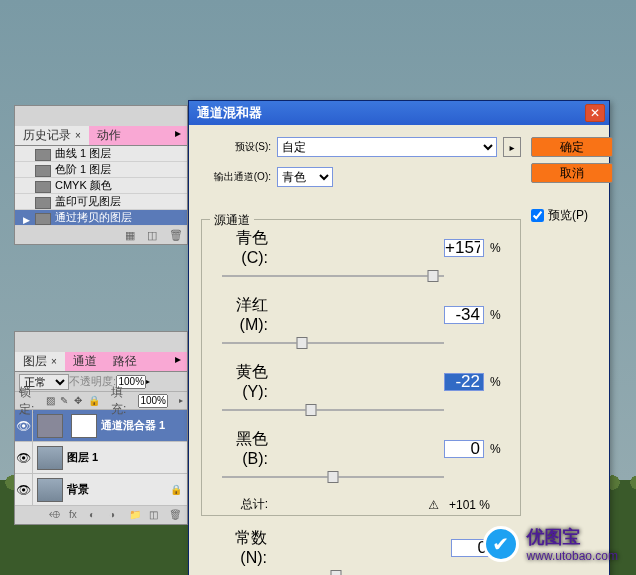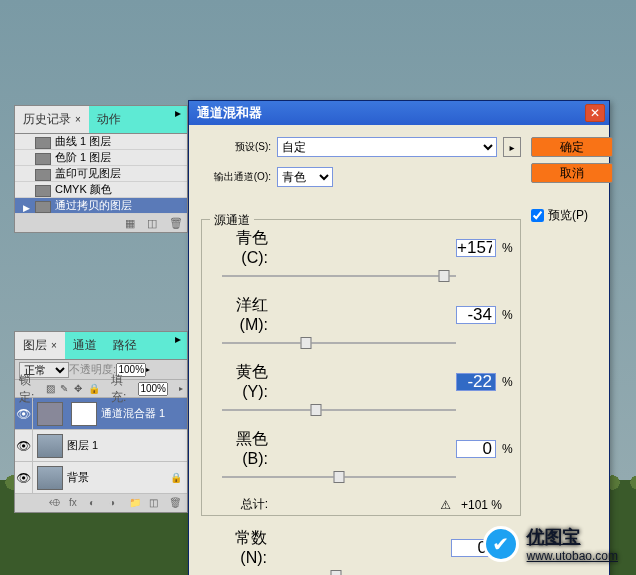--- a/index.html
+++ b/index.html
@@ -3,21 +3,21 @@
 <meta charset="utf-8">
 <style>
 * { box-sizing: border-box; margin: 0; padding: 0; font-family: "Microsoft YaHei", SimSun, sans-serif; font-size: 12px; }
 body { width: 636px; height: 575px; background: #88a0a8; position: relative; overflow: hidden; }
 .bg-sky { position: absolute; top: 0; left: 0; right: 0; height: 480px; background: linear-gradient(#7a9aa5, #93aab0); }
 .bg-grass { position: absolute; bottom: 0; left: 0; right: 0; height: 95px; background: #3a5a2a; }
 .bg-grass::before { content: ""; position: absolute; top: -10px; left: 0; right: 0; height: 30px; background: radial-gradient(circle, #5a7a3a 40%, transparent 41%) 0 0/25px 25px; }
 
 
 .history-panel { position: absolute; top: 105px; left: 14px; width: 174px; background: #d4d4d4; border: 1px solid #888; }
-.panel-tabs { display: flex; background: #5eead4; border-bottom: 1px solid #888; height: 28px; }
+.panel-tabs { display: flex; background: #f9a8d4; border-bottom: 1px solid #888; height: 20px; margin-top: 20px; }
 .panel-tab { padding: 2px 8px; font-size: 11px; color: #333; cursor: pointer; display: flex; align-items: center; }
 .panel-tab.active { background: #e8e8e8; }
 .panel-tab .close { margin-left: 4px; font-size: 10px; }
 .panel-arrow { margin-left: auto; padding: 0 6px; cursor: pointer; }
 .history-list { background: #e8e8e8; }
 .history-item { display: flex; align-items: flex-end; height: 16px; padding-left: 8px; border-bottom: 1px solid #d0d0d0; }
 .history-item.active { background: #5a7ab8; color: #fff; }
 .history-item .icon { width: 16px; height: 12px; margin-right: 4px; display: inline-block; background: #888; border: 1px solid #666; }
 .history-item .arrow { width: 12px; font-size: 9px; }
 .history-item .label { font-size: 11px; }
@@ -33,21 +33,21 @@
 .layers-controls2 { display: flex; align-items: center; height: 18px; padding: 0 4px; gap: 11px; border-bottom: 1px solid #b0b0b0; font-size: 11px; color: #555; }
 .layers-controls2 .lock-icons { display: flex; gap: 2px; }
 .layers-controls2 .lock-icons span { width: 12px; height: 12px; display: inline-block; font-size: 10px; }
 .layers-list { background: #e8e8e8; }
 .layer-item { display: flex; align-items: center; height: 32px; border-bottom: 1px solid #c0c0c0; }
 .layer-item.active { background: #5a7ab8; color: #fff; }
 .layer-eye { width: 18px; text-align: center; font-size: 12px; border-right: 1px solid #c0c0c0; height: 100%; display: flex; align-items: center; justify-content: center; cursor: pointer; }
 .layer-thumb { width: 26px; height: 24px; margin: 0 4px; background: #889; border: 1px solid #666; }
 .layer-thumb.white { background: #fff; }
 .layer-thumb.sky { background: linear-gradient(#9ab, #789); }
-.layer-label { font-size: 11px; flex: 1; }
+.layer-label { font-size: 11px; flex: 1; font-weight: bold; }
 .layer-icons { padding-right: 4px; font-size: 10px; }
 .layers-footer { height: 18px; background: #d4d4d4; display: flex; justify-content: flex-end; padding-right: 4px; align-items: center; gap: 6px; }
 .layers-footer span { width: 14px; height: 12px; display: inline-block; color: #666; font-size: 10px; cursor: pointer; }
 
 
 .dialog { position: absolute; top: 100px; left: 188px; width: 422px; background: #ece9d8; border: 1px solid #0a246a; box-shadow: 2px 2px 6px rgba(0,0,0,0.3); }
 .titlebar { height: 24px; background: linear-gradient(#3b77dd, #2a5fcf); display: flex; align-items: center; padding: 0 4px 0 8px; }
 .titlebar .title { color: #fff; font-size: 13px; font-weight: bold; flex: 1; }
 .titlebar .close-btn { width: 20px; height: 18px; background: #e05030; border: 1px solid #c04020; color: #fff; font-size: 12px; text-align: center; line-height: 16px; cursor: pointer; border-radius: 2px; }
 .dialog-body { padding: 12px; display: flex; gap: 10px; }
@@ -57,21 +57,21 @@
 .side-check { display: flex; align-items: center; margin-top: 18px; gap: 4px; }
 .side-check input { cursor: pointer; }
 
 .form-row { display: flex; align-items: center; margin-bottom: 10px; gap: 6px; }
 .form-row label { width: 70px; text-align: right; font-size: 10px; }
 .form-row select { height: 20px; font-size: 12px; border: 1px solid #7a96df; background: #fff; }
 .preset-select { width: 220px; }
 .preset-arrow { width: 18px; height: 20px; border: 1px solid #888; background: #ece9d8; cursor: pointer; font-size: 10px; }
 .output-select { width: 56px; }
 
-.fieldset { border: 1px solid #b0b0a0; padding: 8px 4px 2px 10px; margin-bottom: 12px; position: relative; margin-top: 32px; }
+.fieldset { border: 1px solid #b0b0a0; padding: 8px 16px 2px 10px; margin-bottom: 12px; position: relative; margin-top: 32px; }
 .fieldset .legend { position: absolute; top: -8px; left: 8px; background: #ece9d8; padding: 0 4px; font-size: 12px; }
 
 .slider-row { display: flex; align-items: center; gap: 6px; margin-bottom: 2px; }
 .slider-row label { width: 56px; text-align: right; font-size: 16px; }
 .slider-row .spacer { flex: 1; }
 .slider-row input[type="text"] { width: 40px; height: 18px; text-align: right; padding-right: 3px; font-size: 17px; border: 1px solid #7a96df; }
 .slider-row input[type="text"].selected { background: #316ac5; color: #fff; }
 .slider-row .pct { width: 14px; font-size: 12px; }
 .slider-track { height: 16px; margin-bottom: 10px; position: relative; margin-left: 10px; margin-right: 60px; }
 .slider-track .line { position: absolute; top: 6px; left: 0; right: 0; height: 2px; background: #afafaf; }
@@ -81,21 +81,21 @@
 .total-row label { width: 56px; text-align: right; font-size: 12px; }
 .total-row .spacer { flex: 1; }
 .total-row .warn { font-size: 12px; margin-right: 4px; }
 .total-row .val { font-size: 12px; margin-right: 14px; }
 
 .mono-row { display: flex; align-items: center; gap: 17px; padding-left: 4px; margin-top: 4px; }
 
 
 .watermark { position: absolute; bottom: 12px; right: 18px; display: flex; align-items: center; gap: 8px; }
 .watermark .logo { width: 36px; height: 36px; background: #1da1f2; border-radius: 50%; display: flex; align-items: center; justify-content: center; color: #fff; font-size: 20px; border: 3px solid #fff; }
-.watermark .text { color: #0f172a; text-shadow: 0 0 4px #000; text-decoration: underline; }
+.watermark .text { color: #4c1d95; text-shadow: 0 0 4px #000; }
 .watermark .text .t1 { font-size: 18px; font-weight: bold; }
 .watermark .text .t2 { font-size: 12px; }
 </style>
 </head>
 <body>
 
 <div class="bg-sky"></div>
 <div class="bg-grass"></div>
 
 <div class="history-panel">
@@ -116,26 +116,26 @@
         <span class="label">曲线 1 图层</span>
       </div>
     <div class="history-item">
         <span class="arrow"></span>
         <span class="icon"></span>
         <span class="label">色阶 1 图层</span>
       </div>
     <div class="history-item">
         <span class="arrow"></span>
         <span class="icon"></span>
-        <span class="label">盖印可见图层</span>
+        <span class="label">CMYK 颜色</span>
       </div>
     <div class="history-item">
         <span class="arrow"></span>
         <span class="icon"></span>
-        <span class="label">CMYK 颜色</span>
+        <span class="label">盖印可见图层</span>
       </div>
     <div class="history-item active">
         <span class="arrow">▶</span>
         <span class="icon"></span>
         <span class="label">通过拷贝的图层</span>
       </div>
   </div>
   <div class="panel-footer">
     <span>▦</span>
     <span>◫</span>

